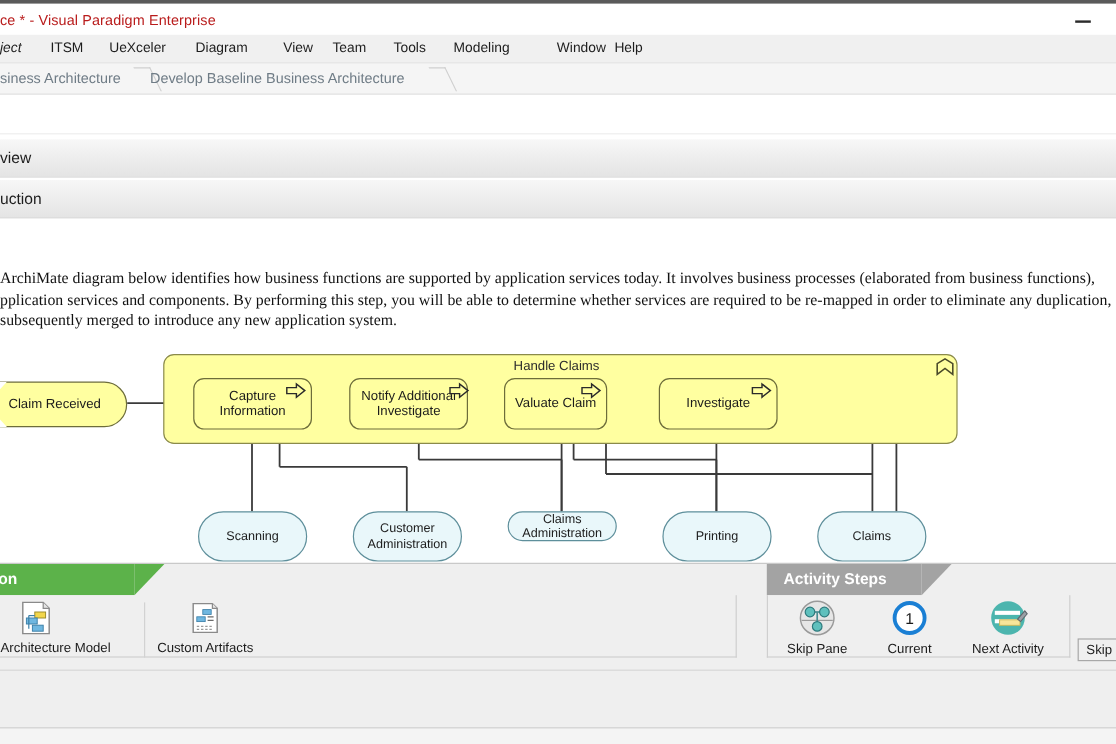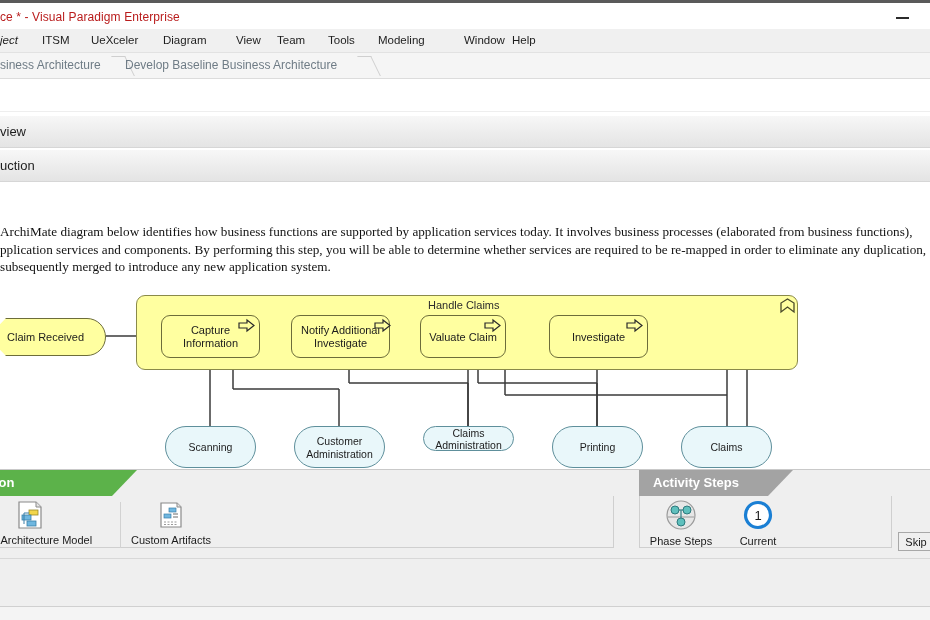--- a/index.html
+++ b/index.html
@@ -377,33 +377,45 @@
         <svg width="32" height="32" viewBox="0 0 32 32">
           <circle cx="16" cy="16" r="14" fill="#e6e6e6" stroke="#9a9a9a" stroke-width="1.2"></circle>
           <line x1="3" y1="18" x2="29" y2="18" stroke="#9a9a9a" stroke-width="1"></line>
           <line x1="11" y1="11" x2="21" y2="11" stroke="#4a8d92" stroke-width="1.4"></line>
           <line x1="16" y1="11" x2="16" y2="23" stroke="#4a8d92" stroke-width="1.4"></line>
           <circle cx="10" cy="11" r="4" fill="#5fc0bd" stroke="#2e7a7d" stroke-width="1"></circle>
           <circle cx="22" cy="11" r="4" fill="#5fc0bd" stroke="#2e7a7d" stroke-width="1"></circle>
           <circle cx="16" cy="23" r="4" fill="#5fc0bd" stroke="#2e7a7d" stroke-width="1"></circle>
         </svg>
       </div>
-      <div class="cap">Phase Steps</div>
+      <div class="cap">Skip Pane</div>
     </div>
 
     <div class="tool" style="left:726px;top:29px;width:64px;">
       <div class="ic" style="width:32px;height:32px;">
         <svg width="32" height="32" viewBox="0 0 32 32">
           <circle cx="16" cy="16" r="12.5" fill="#ffffff" stroke="#1a7fd4" stroke-width="3.2"></circle>
           <text x="16" y="21" text-anchor="middle" font-family="Liberation Sans, sans-serif" font-size="13" fill="#1b1b1b">1</text>
         </svg>
       </div>
       <div class="cap">Current</div>
     </div>
 
+    <div class="tool" style="left:797px;top:29px;width:86px;">
+      <div class="ic" style="width:32px;height:32px;">
+        <svg width="32" height="32" viewBox="0 0 32 32">
+          <circle cx="16" cy="16" r="14" fill="#4cb5ae"></circle>
+          <rect x="5" y="10" width="21" height="3.4" fill="#ffffff"></rect>
+          <rect x="5" y="17" width="21" height="3.4" fill="#ffffff"></rect>
+          <rect x="9" y="17.5" width="17" height="4.6" fill="#f7e59a" stroke="#c9b85a" stroke-width=".8"></rect>
+          <path d="M24,17 L30,10 L32,12.5 L26.5,19 Z" fill="#9aa0a6" stroke="#5f666c" stroke-width=".9"></path>
+        </svg>
+      </div>
+      <div class="cap">Next Activity</div>
+    </div>
 
     <div class="skip" style="left:898px;top:62px;width:36px;height:19px;line-height:18px;">Skip</div>
 
     <div class="botdiv" style="top:88px;"></div>
     <div class="statusbar"></div>
   </div>
 
 </div>
 
 </body></html>

